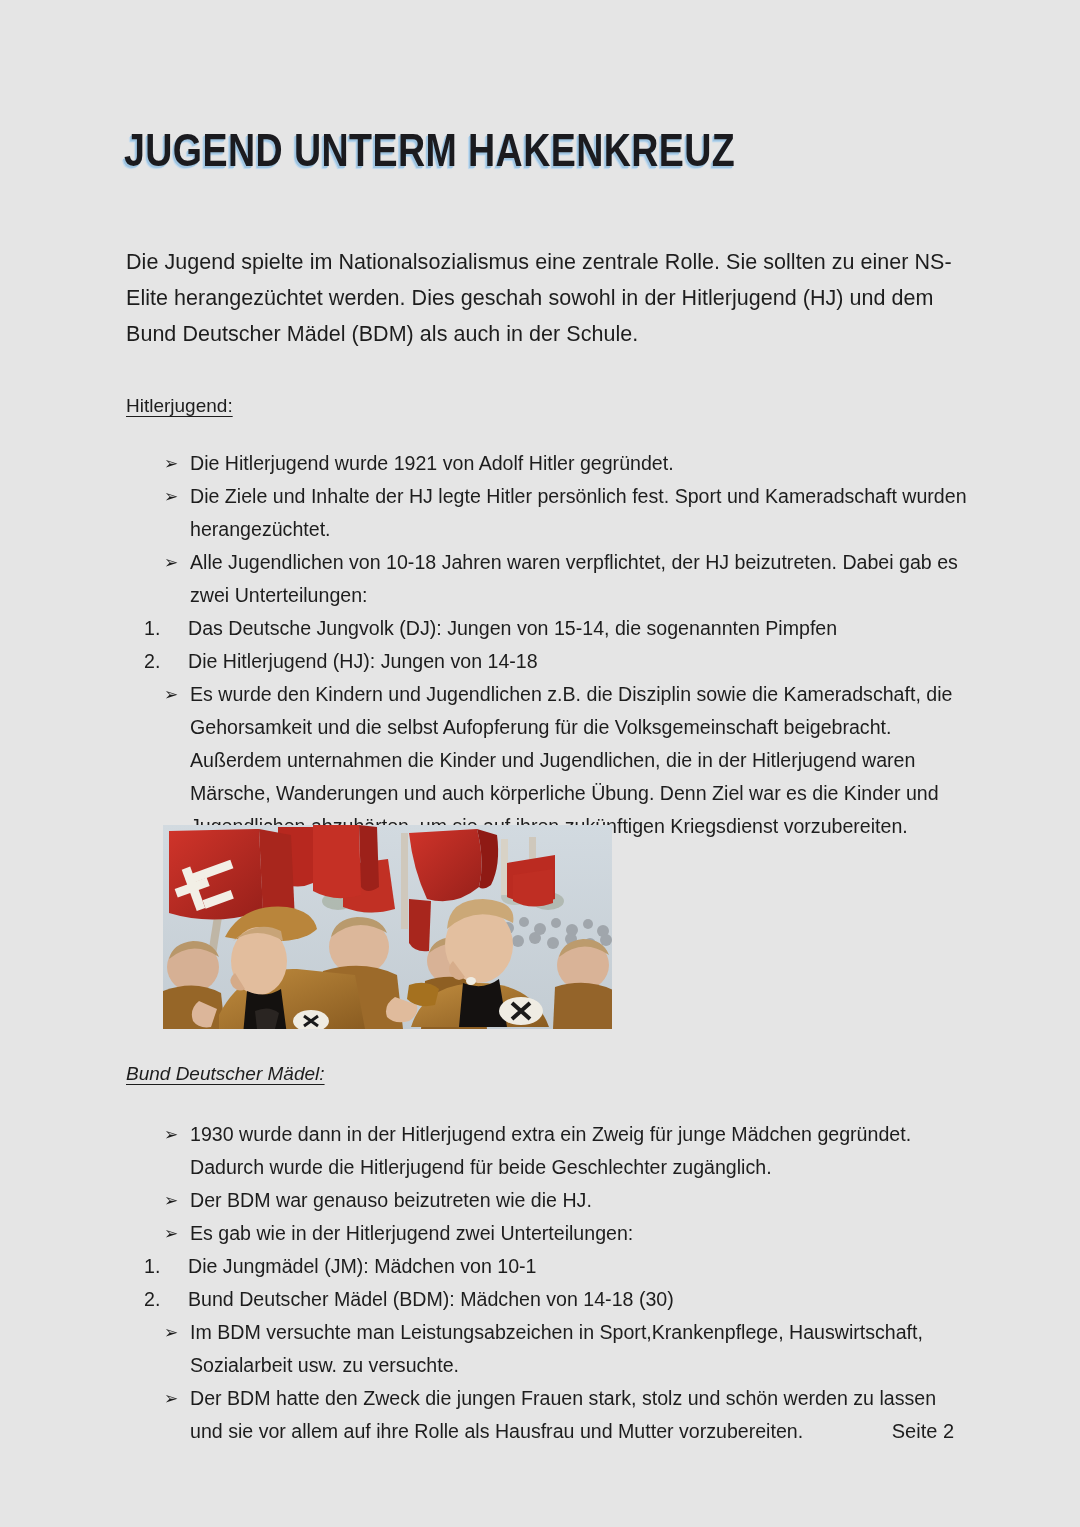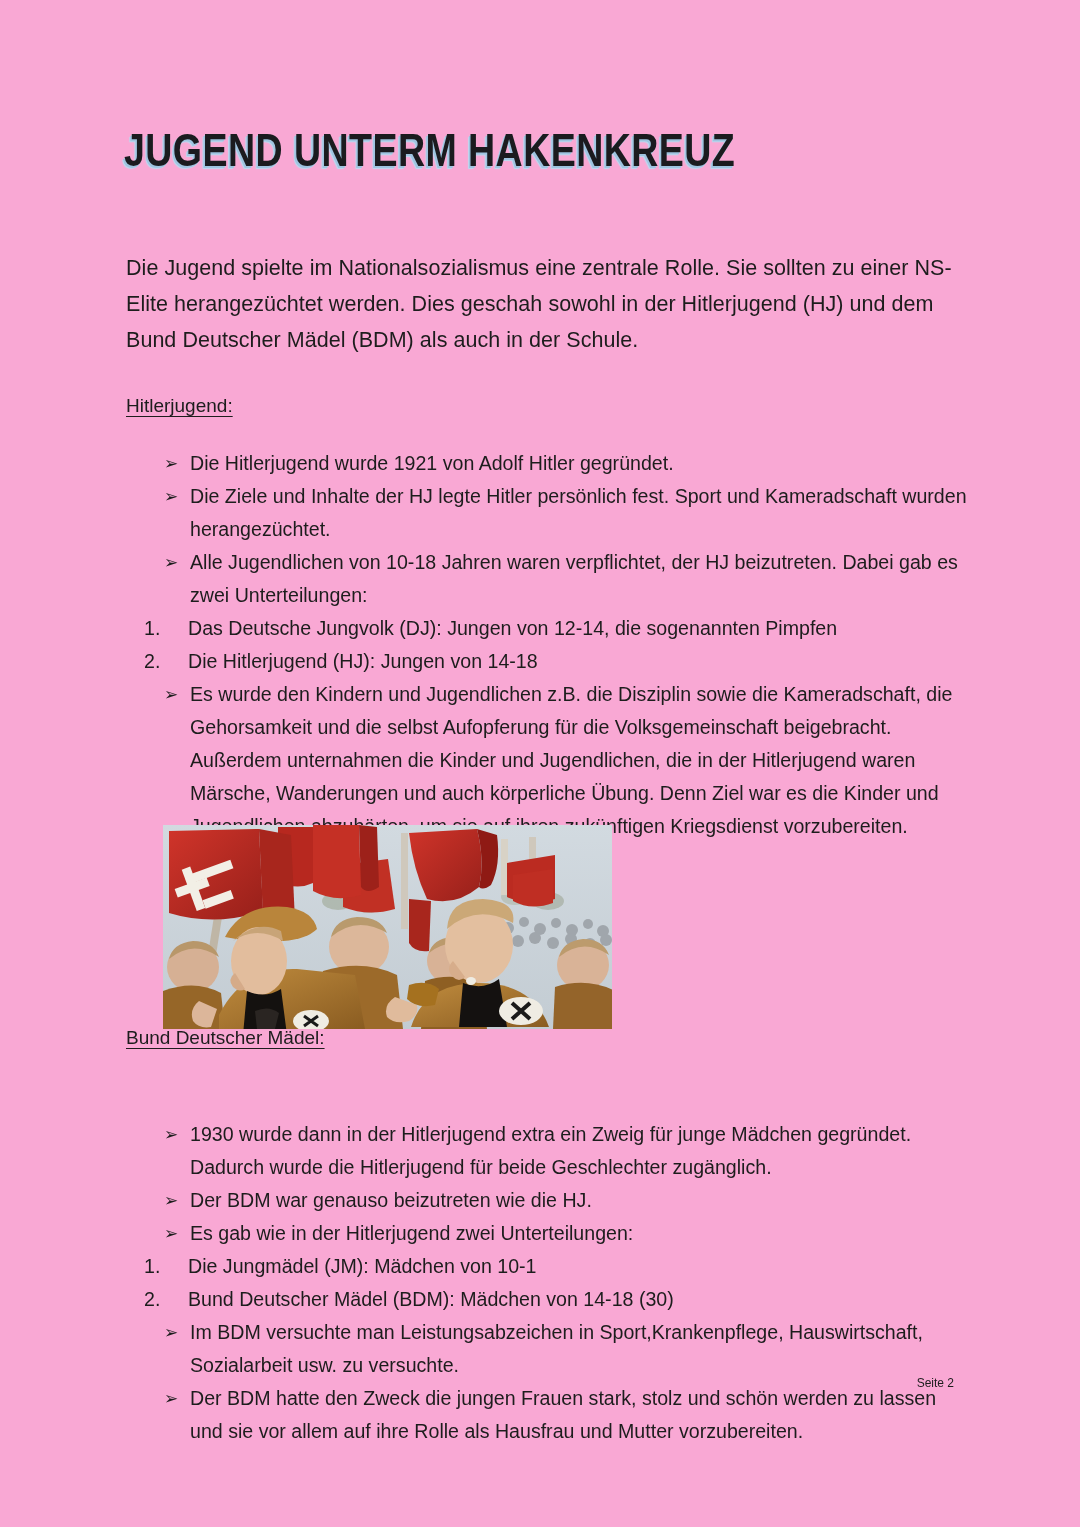--- a/index.html
+++ b/index.html
@@ -12,21 +12,21 @@
     height: 1527px;
     position: relative;
     font-family: "DejaVu Sans", sans-serif;
     color: #181818;
     overflow: hidden;
   }
 
   .page {
     position: absolute;
     inset: 0;
-    background: #f9a8d4;
+    background: #e5e5e5;
   }
 
   
   .doc-title {
     position: absolute;
     left: 124px;
     top: 122px;
     font-family: "Liberation Sans Narrow", "Liberation Sans", sans-serif;
     font-weight: bold;
     font-size: 47px;
@@ -39,41 +39,41 @@
     text-shadow:
       -2px 2px 0 #9fc4e0,
       -3px 3px 1px #bcd8ef,
       -1px 1px 0 #b6d3ea;
   }
 
   
   .intro {
     position: absolute;
     left: 126px;
-    top: 250px;
+    top: 244px;
     width: 830px;
     font-family: "Liberation Sans Narrow", "Liberation Sans", sans-serif;
     font-size: 21.5px;
     line-height: 36px;
     color: #1d1d1d;
     letter-spacing: 0.04px;
   }
 
   .section-heading {
     position: absolute;
     left: 126px;
     font-family: "Liberation Sans Narrow", "Liberation Sans", sans-serif;
     font-size: 19px;
     line-height: 26px;
     color: #1d1d1d;
     text-decoration: underline;
     text-underline-offset: 4px;
   }
   .section-heading.hj { top: 393px; }
-  .section-heading.bdm { top: 1025px; }
+  .section-heading.bdm { top: 1061px; font-style: italic; }
 
   .list-block {
     position: absolute;
     left: 126px;
     width: 845px;
     font-family: "Liberation Sans Narrow", "Liberation Sans", sans-serif;
     font-size: 19.6px;
     line-height: 33px;
     color: #1d1d1d;
   }
@@ -121,25 +121,25 @@
     height: 204px;
     overflow: hidden;
     background: #c9d2d9;
   }
   .photo svg { display: block; width: 100%; height: 100%; }
 
   
   .footer {
     position: absolute;
     left: 0;
-    top: 1376px;
+    top: 1420px;
     width: 954px;
     text-align: right;
     font-family: "Liberation Sans Narrow", "Liberation Sans", sans-serif;
-    font-size: 12px;
+    font-size: 20px;
     color: #1d1d1d;
   }
 </style>
 </head>
 <body>
 
 <div class="page">
 
   <div class="doc-title">JUGEND UNTERM HAKENKREUZ</div>
 
@@ -155,21 +155,21 @@
     <div class="li arrow">
       <span class="marker">➢</span>
       <span class="li-text">Die Ziele und Inhalte der HJ legte Hitler persönlich fest. Sport und Kameradschaft wurden herangezüchtet.</span>
     </div>
     <div class="li arrow">
       <span class="marker">➢</span>
       <span class="li-text">Alle Jugendlichen von 10-18 Jahren waren verpflichtet, der HJ beizutreten. Dabei gab es zwei Unterteilungen:</span>
     </div>
     <div class="li num">
       <span class="marker">1.</span>
-      <span class="li-text">Das Deutsche Jungvolk (DJ): Jungen von 12-14, die sogenannten Pimpfen</span>
+      <span class="li-text">Das Deutsche Jungvolk (DJ): Jungen von 15-14, die sogenannten Pimpfen</span>
     </div>
     <div class="li num">
       <span class="marker">2.</span>
       <span class="li-text">Die Hitlerjugend (HJ): Jungen von 14-18</span>
     </div>
     <div class="li arrow">
       <span class="marker">➢</span>
       <span class="li-text">Es wurde den Kindern und Jugendlichen z.B. die Disziplin sowie die Kameradschaft, die Gehorsamkeit und die selbst Aufopferung für die Volksgemeinschaft beigebracht. Außerdem unternahmen die Kinder und Jugendlichen, die in der Hitlerjugend waren Märsche, Wanderungen und auch körperliche Übung. Denn Ziel war es die Kinder und Jugendlichen abzuhärten, um sie auf ihren zukünftigen Kriegsdienst vorzubereiten.</span>
     </div>
   </div>

